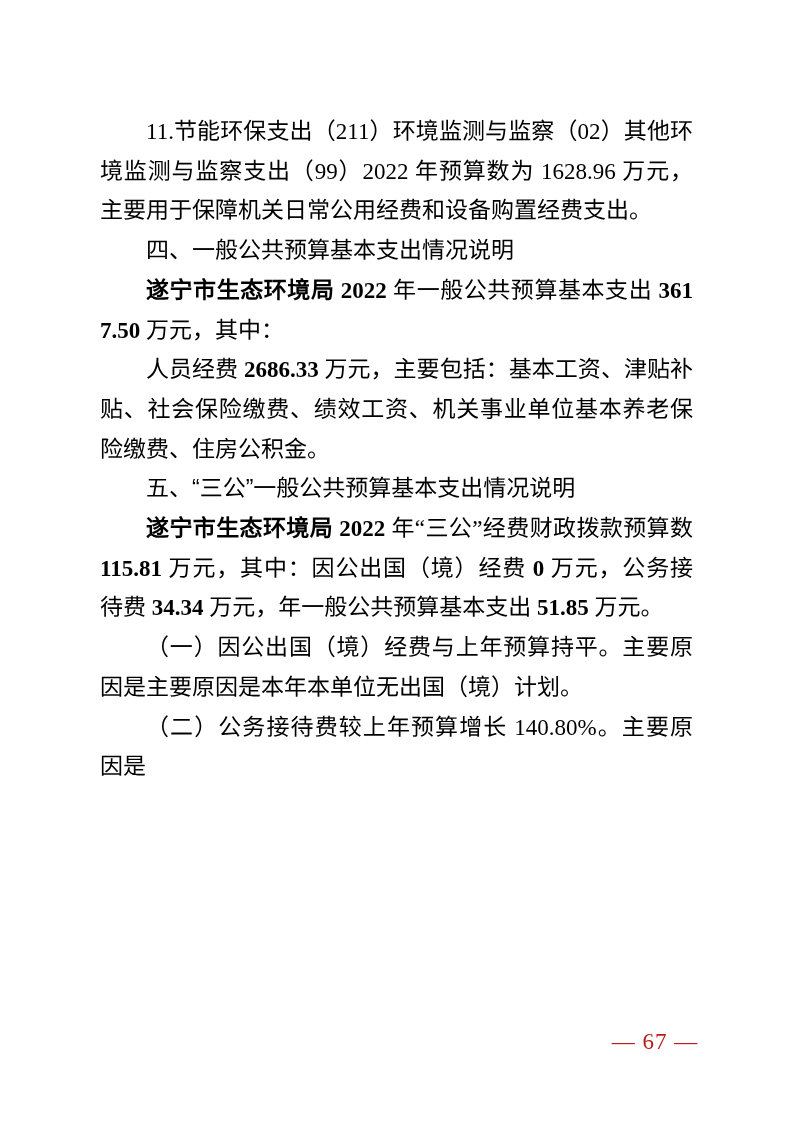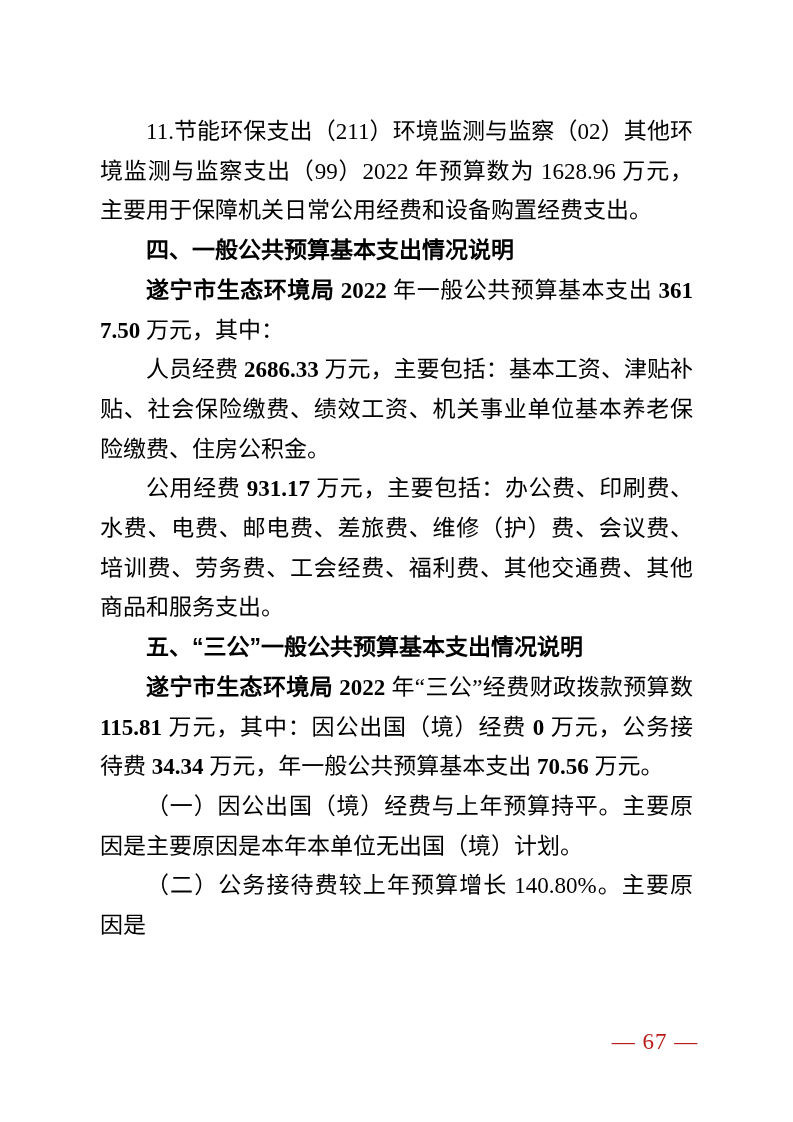--- a/index.html
+++ b/index.html
@@ -27,21 +27,21 @@
       margin: 0;
       padding: 0;
       font-size: 23px;
       line-height: 39.7px;
       text-align: justify;
       text-justify: inter-ideograph;
       text-indent: 2em;
       word-break: break-all;
     }
     .content p.heading {
-      font-weight: 700;
+      font-weight: 400;
       font-family: "Liberation Sans", "DejaVu Sans", sans-serif;
       text-align: left;
     }
     .content b {
       font-weight: 700;
     }
     .page-number {
       position: absolute;
       top: 1029px;
       left: 598px;
@@ -62,25 +62,24 @@
 
     <p>11.节能环保支出（211）环境监测与监察（02）其他环境监测与监察支出（99）2022 年预算数为 1628.96 万元，主要用于保障机关日常公用经费和设备购置经费支出。</p>
 
 
     <p class="heading">四、一般公共预算基本支出情况说明</p>
 
     <p><b>遂宁市生态环境局 2022 </b><span>年一般公共预算基本支出 </span><b>3617.50</b><span> 万元，其中：</span></p>
 
     <p><span>人员经费 </span><b>2686.33</b><span> 万元，主要包括：基本工资、津贴补贴、社会保险缴费、绩效工资、机关事业单位基本养老保险缴费、住房公积金。</span></p>
 
-    <p><span>公用经费 </span><b>931.17</b><span> 万元，主要包括：办公费、印刷费、水费、电费、邮电费、差旅费、维修（护）费、会议费、培训费、劳务费、工会经费、福利费、其他交通费、其他商品和服务支出。</span></p>
 
     <p class="heading">五、“三公”一般公共预算基本支出情况说明</p>
 
-    <p><b>遂宁市生态环境局 2022 </b><span>年“三公”经费财政拨款预算数 </span><b>115.81</b><span> 万元，其中：因公出国（境）经费 </span><b>0</b><span> 万元，公务接待费 </span><b>34.34</b><span> 万元，年一般公共预算基本支出 </span><b>70.56</b><span> 万元。</span></p>
+    <p><b>遂宁市生态环境局 2022 </b><span>年“三公”经费财政拨款预算数 </span><b>115.81</b><span> 万元，其中：因公出国（境）经费 </span><b>0</b><span> 万元，公务接待费 </span><b>34.34</b><span> 万元，年一般公共预算基本支出 </span><b>51.85</b><span> 万元。</span></p>
 
     <p>（一）因公出国（境）经费与上年预算持平。主要原因是主要原因是本年本单位无出国（境）计划。</p>
 
     <p>（二）公务接待费较上年预算增长 140.80%。主要原因是</p>
 
   </div>
 
   <div class="page-number">— 67 —</div>
 </div>
 

